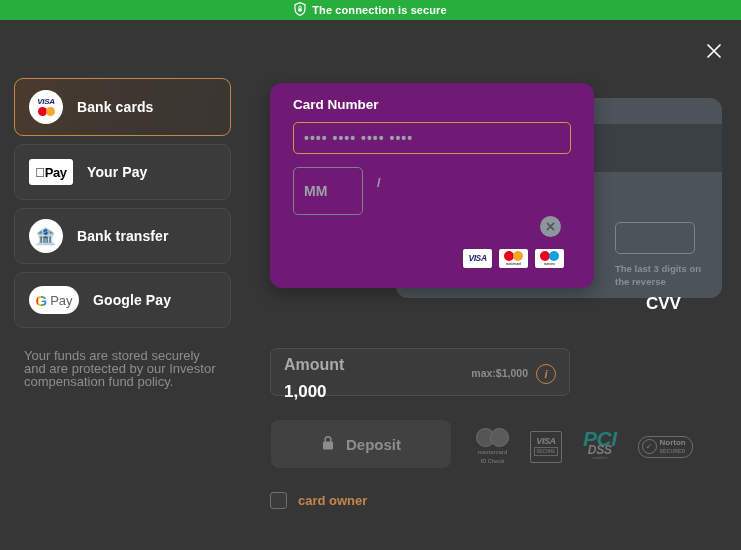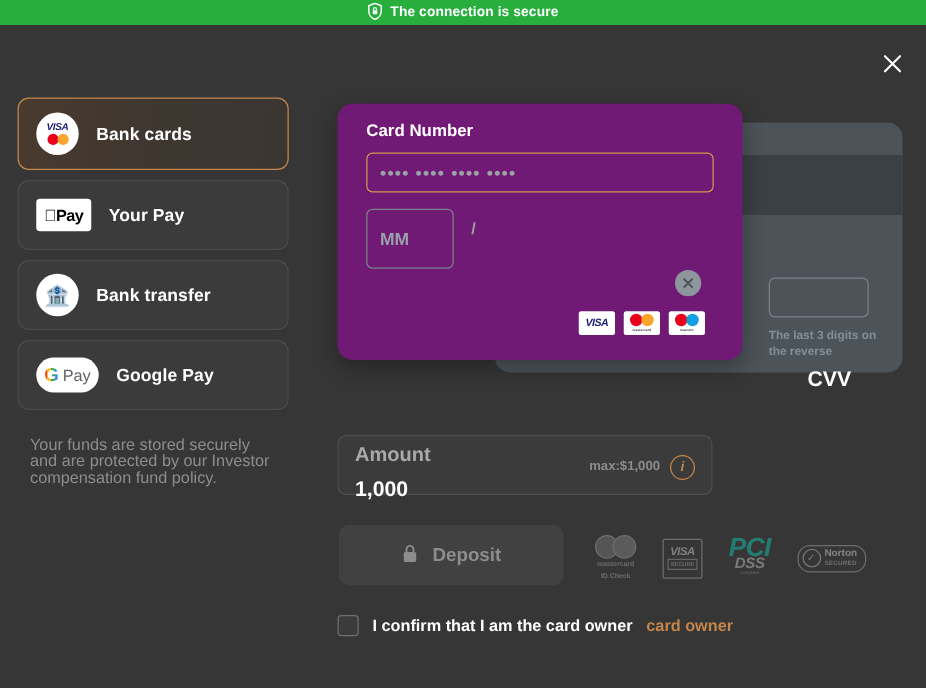--- a/index.html
+++ b/index.html
@@ -404,15 +404,14 @@
     <span class="nchk">✓</span>
     <span class="ntxt">
       <span class="n1">Norton</span>
       <span class="n2">SECURED</span>
     </span>
   </span>
 </div>
 
 <div class="confirm-row">
   <span class="cb"></span>
-  <span class="cb-text">I confirm that I am the card owner</span>
   <span class="cb-link">card owner</span>
 </div>
 
 </body></html>

